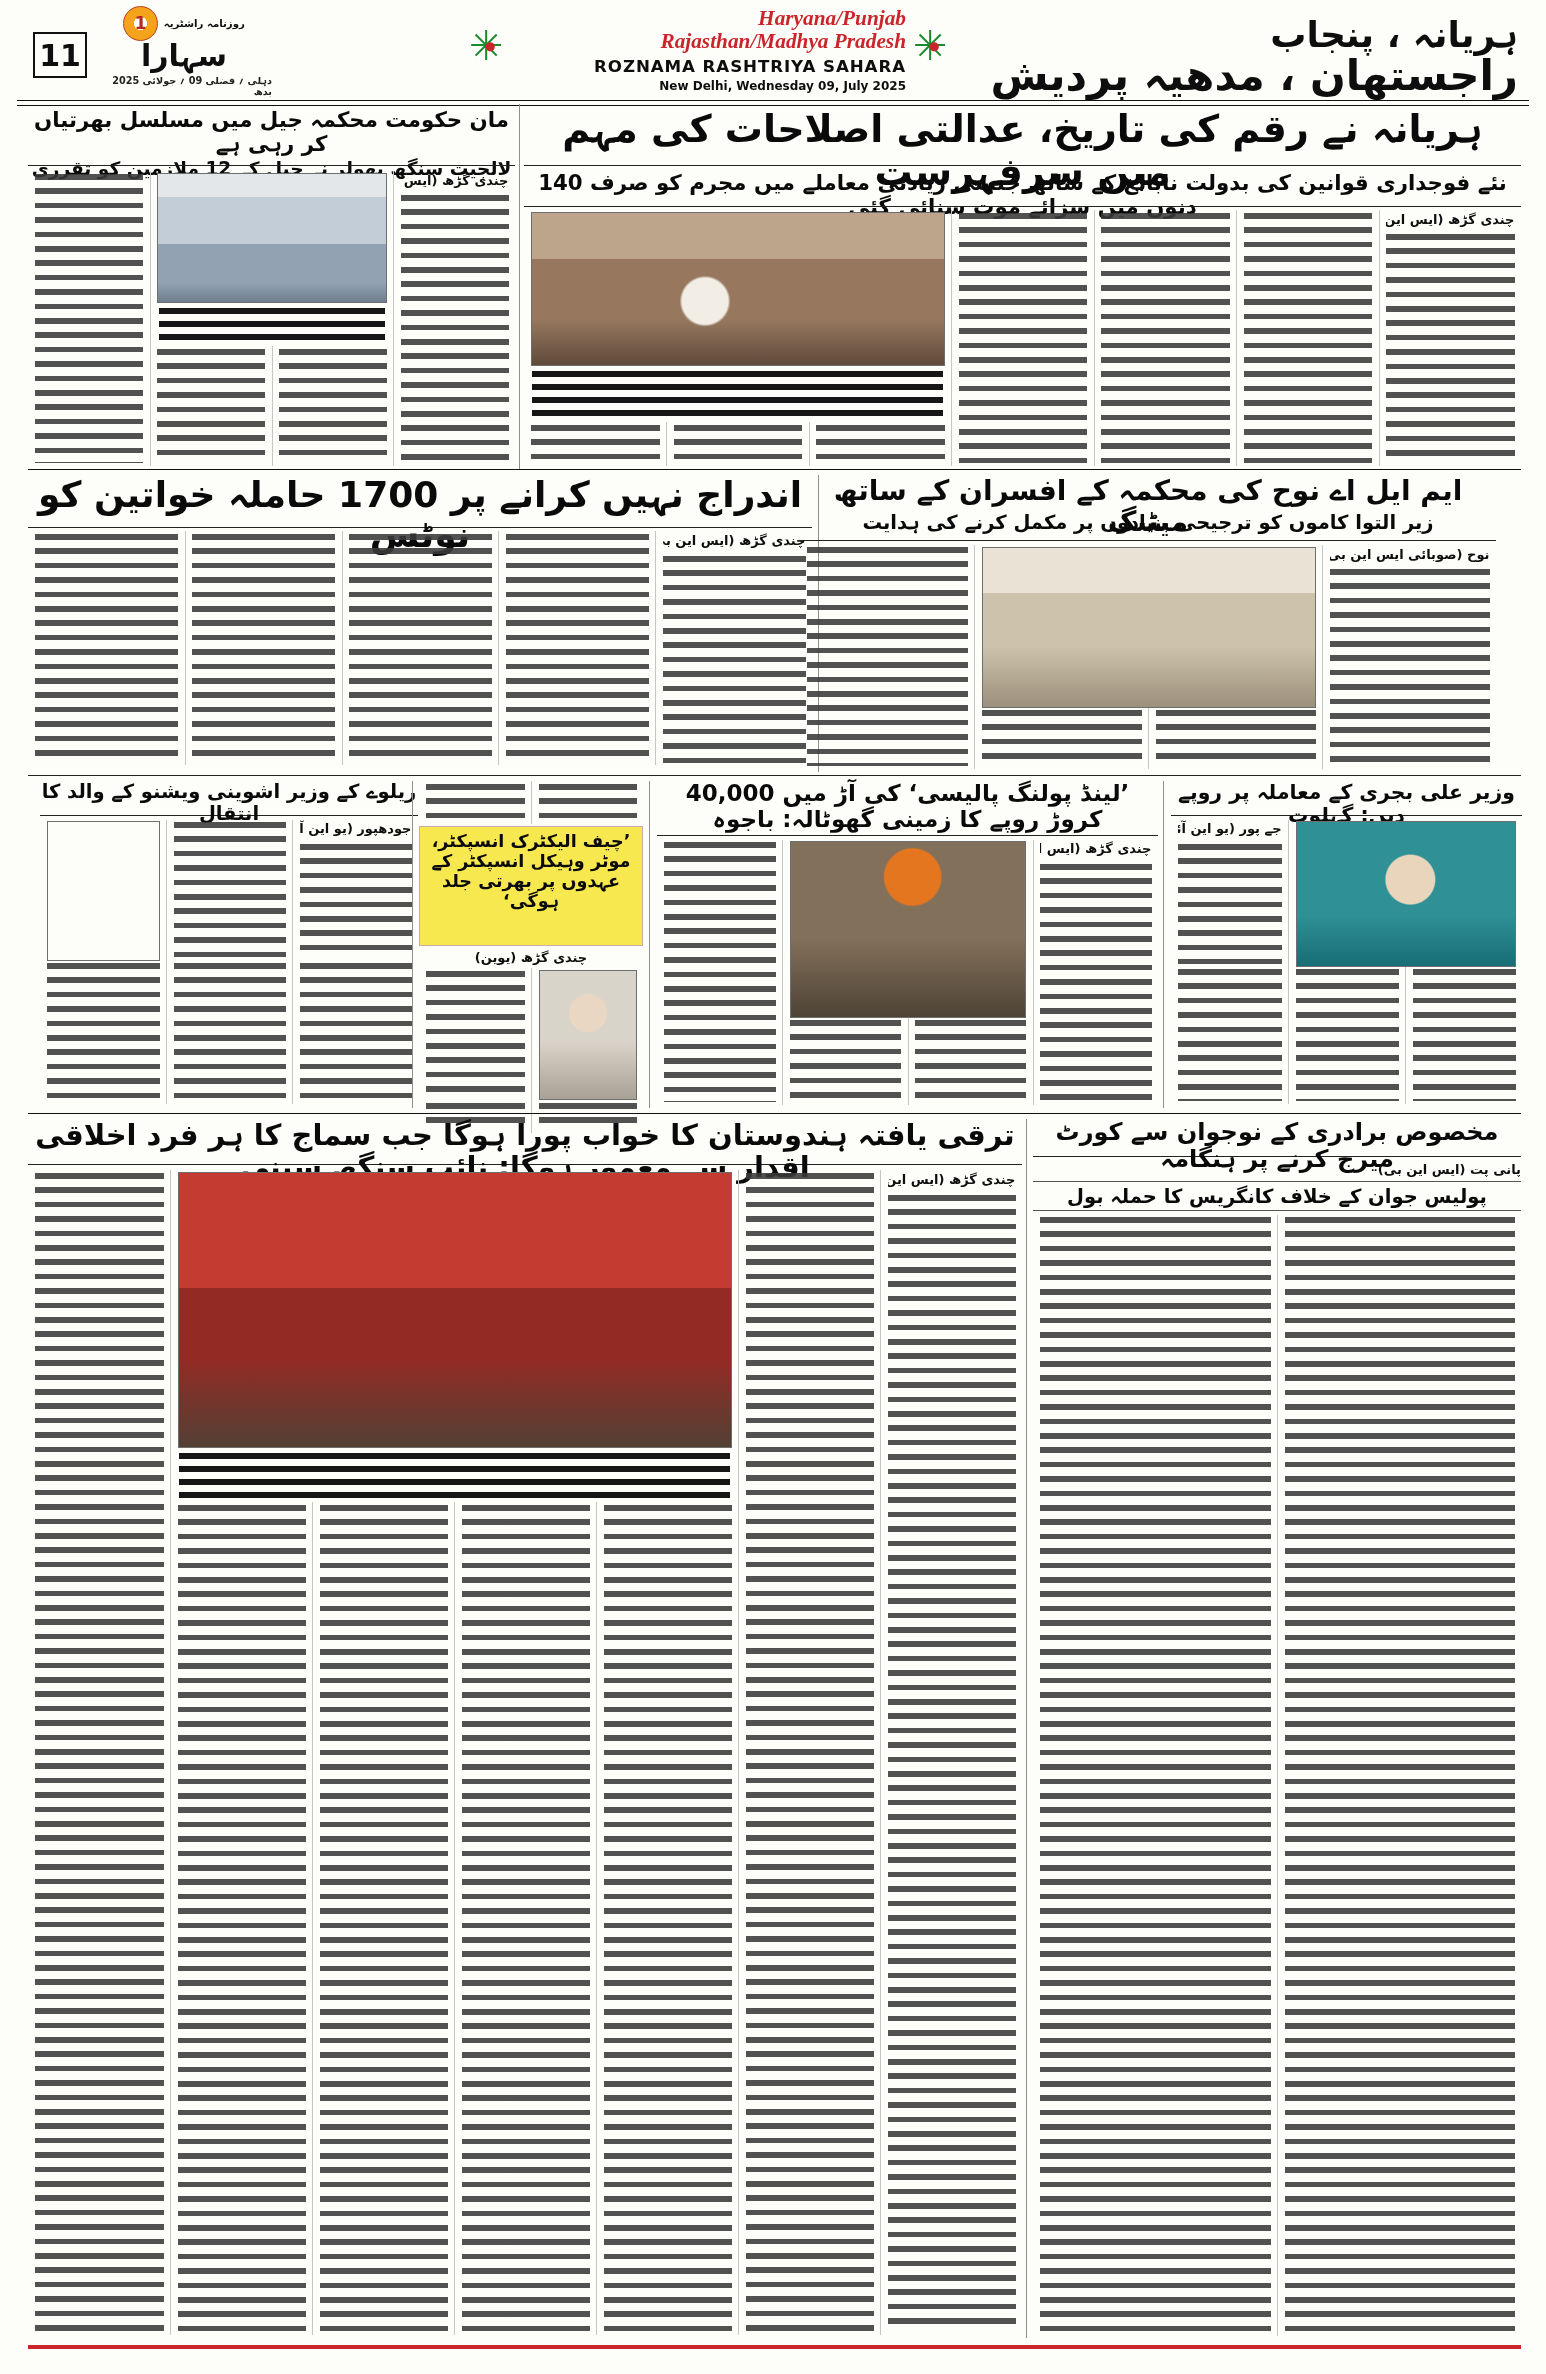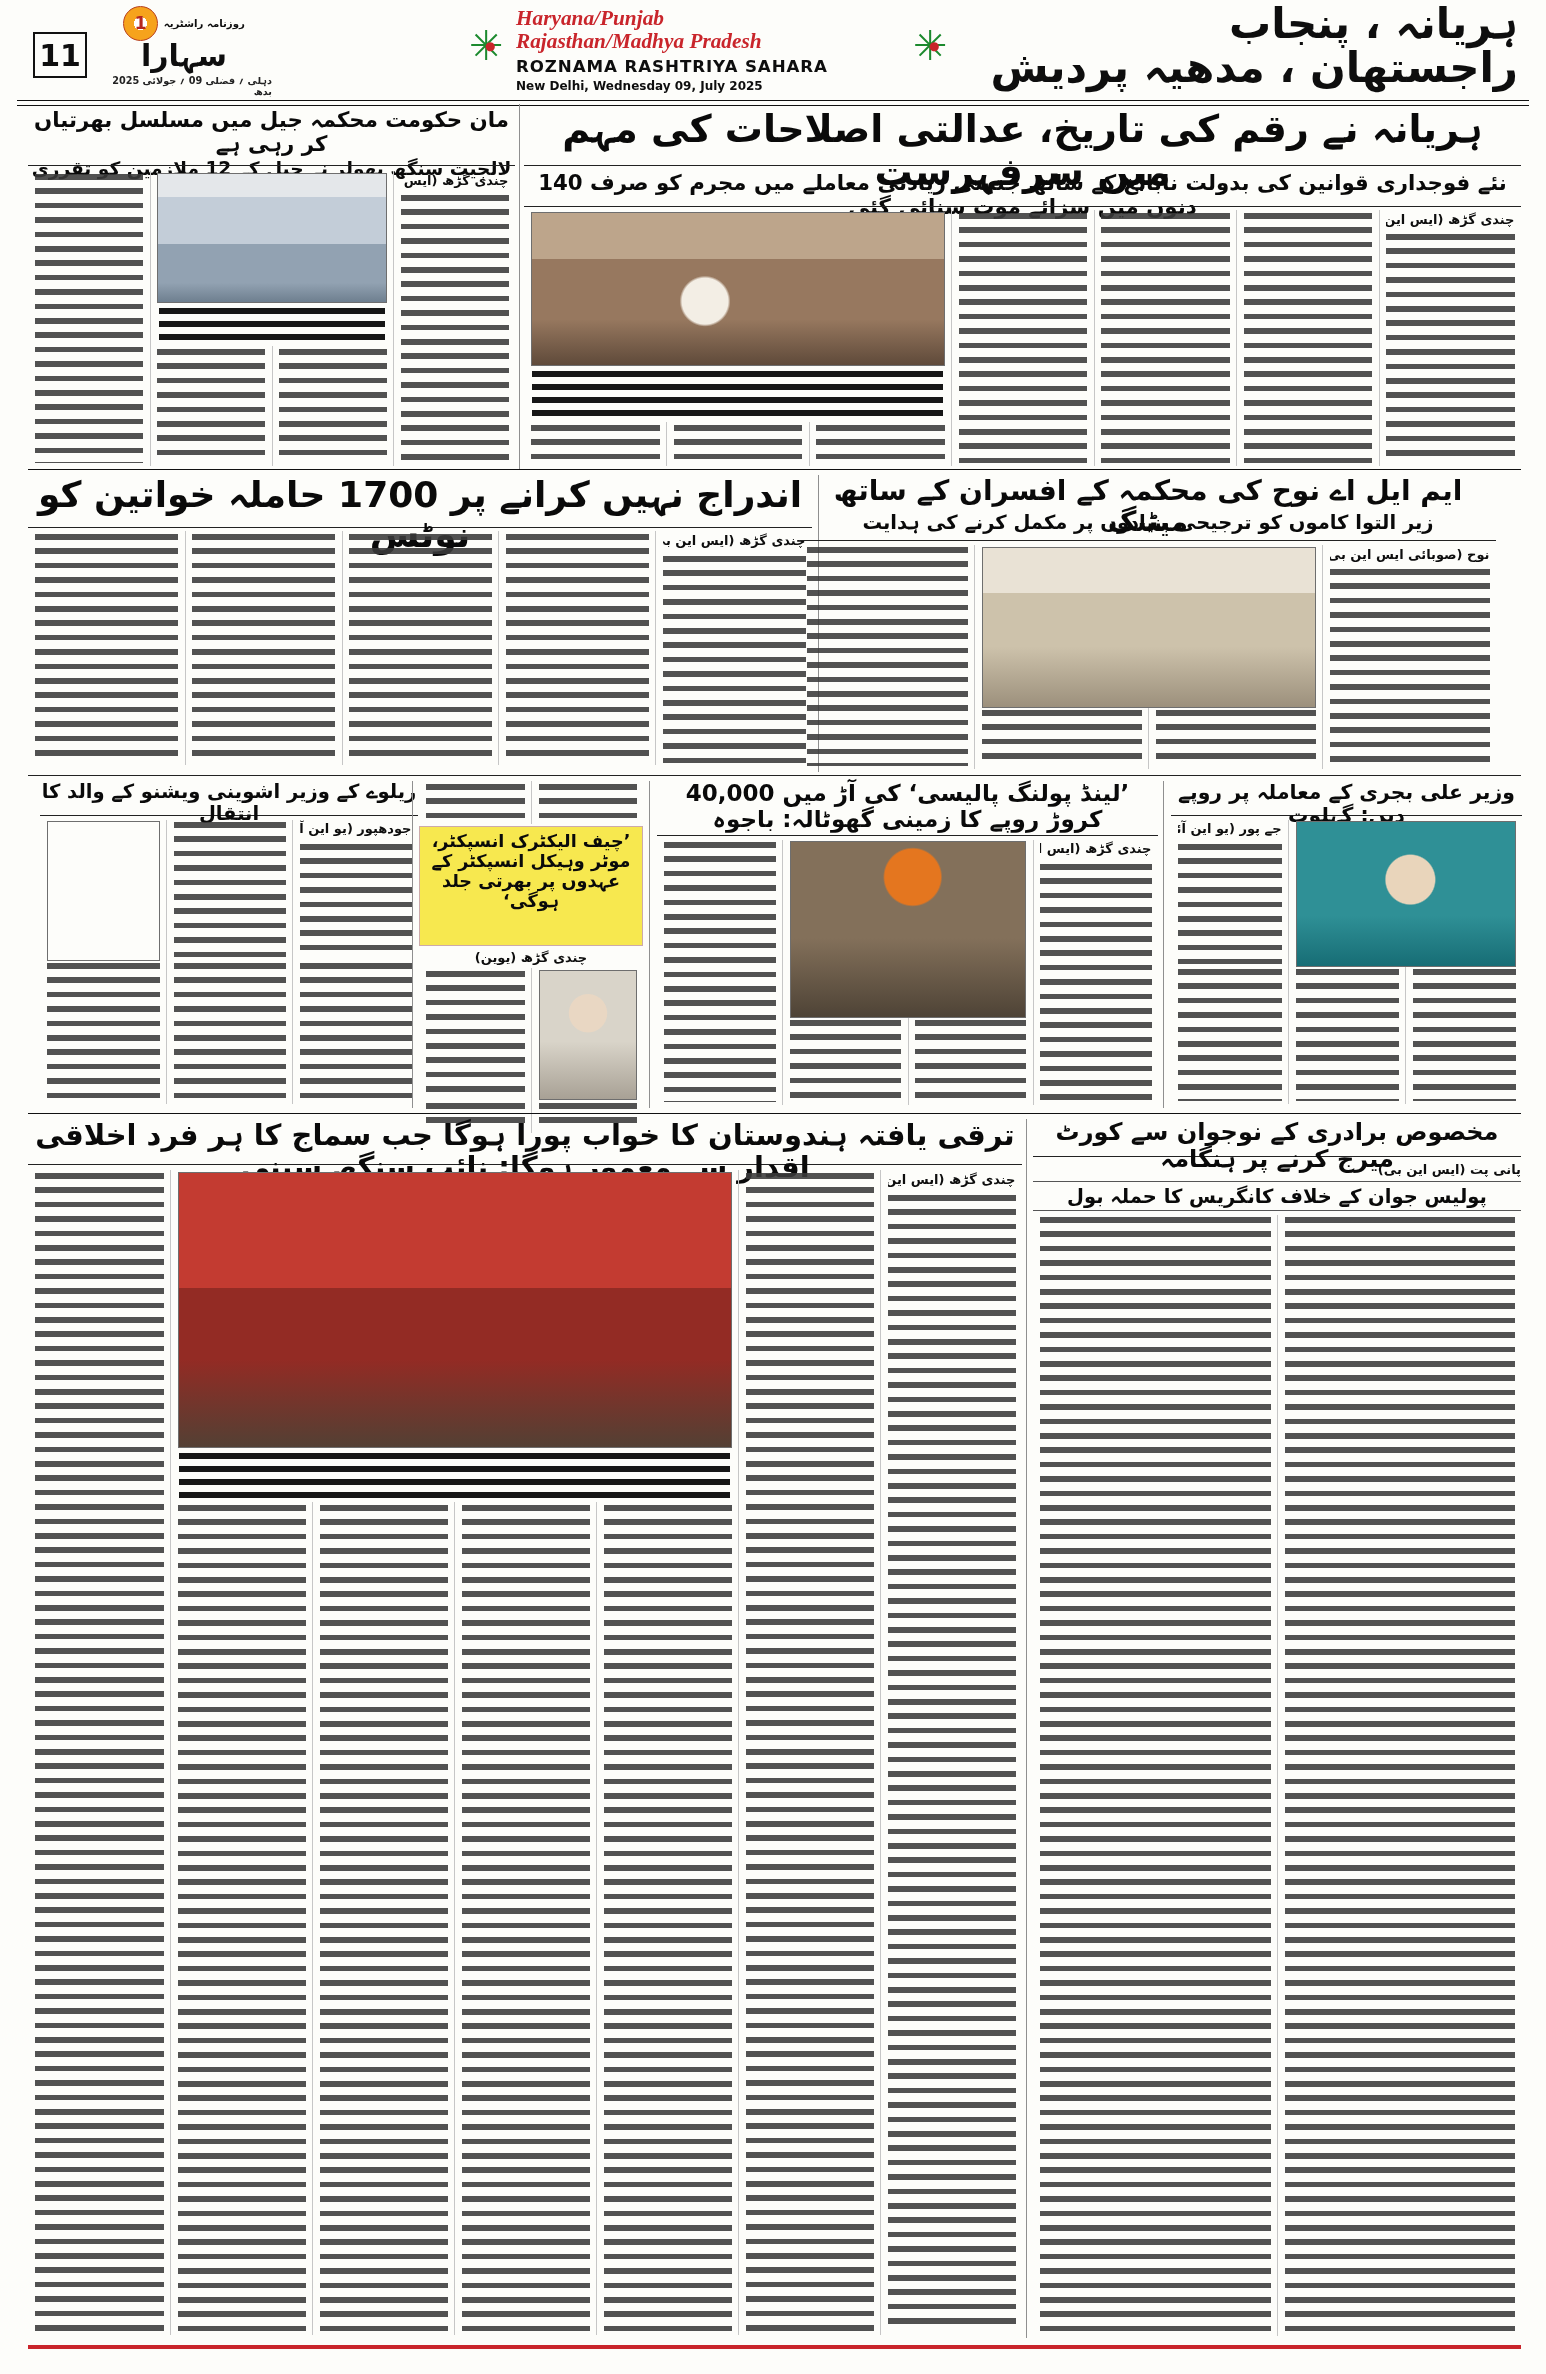--- a/index.html
+++ b/index.html
@@ -23,30 +23,30 @@
   .logo{position:absolute;left:96px;top:5.6px;width:176px;height:91px;display:flex;flex-direction:column;align-items:center;}
   .logo-row{display:flex;align-items:center;gap:5.6px;}
   .logo-sun{width:35px;height:35px;border-radius:50%;
     background:radial-gradient(circle,#fff 0 28%,#f6a31c 28% 68%,#df6e1b 100%);
     border:1.9px solid #b8401c;display:flex;align-items:center;justify-content:center;
     font-size:17.6px;font-weight:bold;color:#b5261e;}
   .logo-paper{font-size:10.2px;font-weight:bold;}
   .logo-name{font-size:30px;font-weight:bold;line-height:1;}
   .logo-bar{width:139px;height:2.8px;background:#1c8a2e;margin:2.8px 0 1.9px;}
   .logo-date{font-size:9.7px;font-weight:bold;color:#222;}
-  .masthead{position:absolute;left:516px;top:7.4px;width:390px;text-align:left;direction:ltr;}
+  .masthead{position:absolute;left:516px;top:7.4px;width:390px;text-align:right;direction:ltr;}
   .mast-ed{font-family:"Liberation Serif","DejaVu Serif",serif;font-style:italic;font-weight:bold;
     color:#c9252b;font-size:21.3px;line-height:1.08;}
   .mast-paper{font-size:16.7px;font-weight:bold;letter-spacing:0.9px;margin-top:2.8px;}
   .mast-date{font-size:12px;font-weight:bold;margin-top:2.8px;}
   .orn{position:absolute;width:45px;height:45px;}
   .orn-g{position:absolute;left:0;top:0;font-size:41px;line-height:45px;color:#1c8a2e;}
   .orn-r{position:absolute;left:16px;top:15px;font-size:12px;color:#c9252b;}
   .ur-ed{position:absolute;right:28px;top:1.9px;width:557px;text-align:right;font-weight:bold;line-height:1.06;}
-  .ur-ed .l1{font-size:42px;}
+  .ur-ed .l1{font-size:36px;margin-top:14px;}
   .ur-ed .l2{font-size:42px;}
   
   .hl{font-weight:bold;text-align:center;color:#0a0a0a;line-height:1.12;}
   .byline{font-size:13px;font-weight:bold;text-align:center;padding:1.9px 0 4.6px;white-space:nowrap;overflow:hidden;}
   
   .cell{padding:0 6.5px;display:flex;flex-direction:column;border-left:0.9px solid #c6c6c6;min-height:0;min-width:0;}
   .noL{border-left:none;}
   .tx{flex:1;margin:2.8px 0;background:repeating-linear-gradient(to bottom,#3a3a3a 0 5.6px,transparent 5.6px 14.4px);opacity:.88;}
   .cap{flex:1;margin:4.6px 1.9px 1.9px;background:repeating-linear-gradient(to bottom,#161616 0 5.6px,transparent 5.6px 13px);}
   

